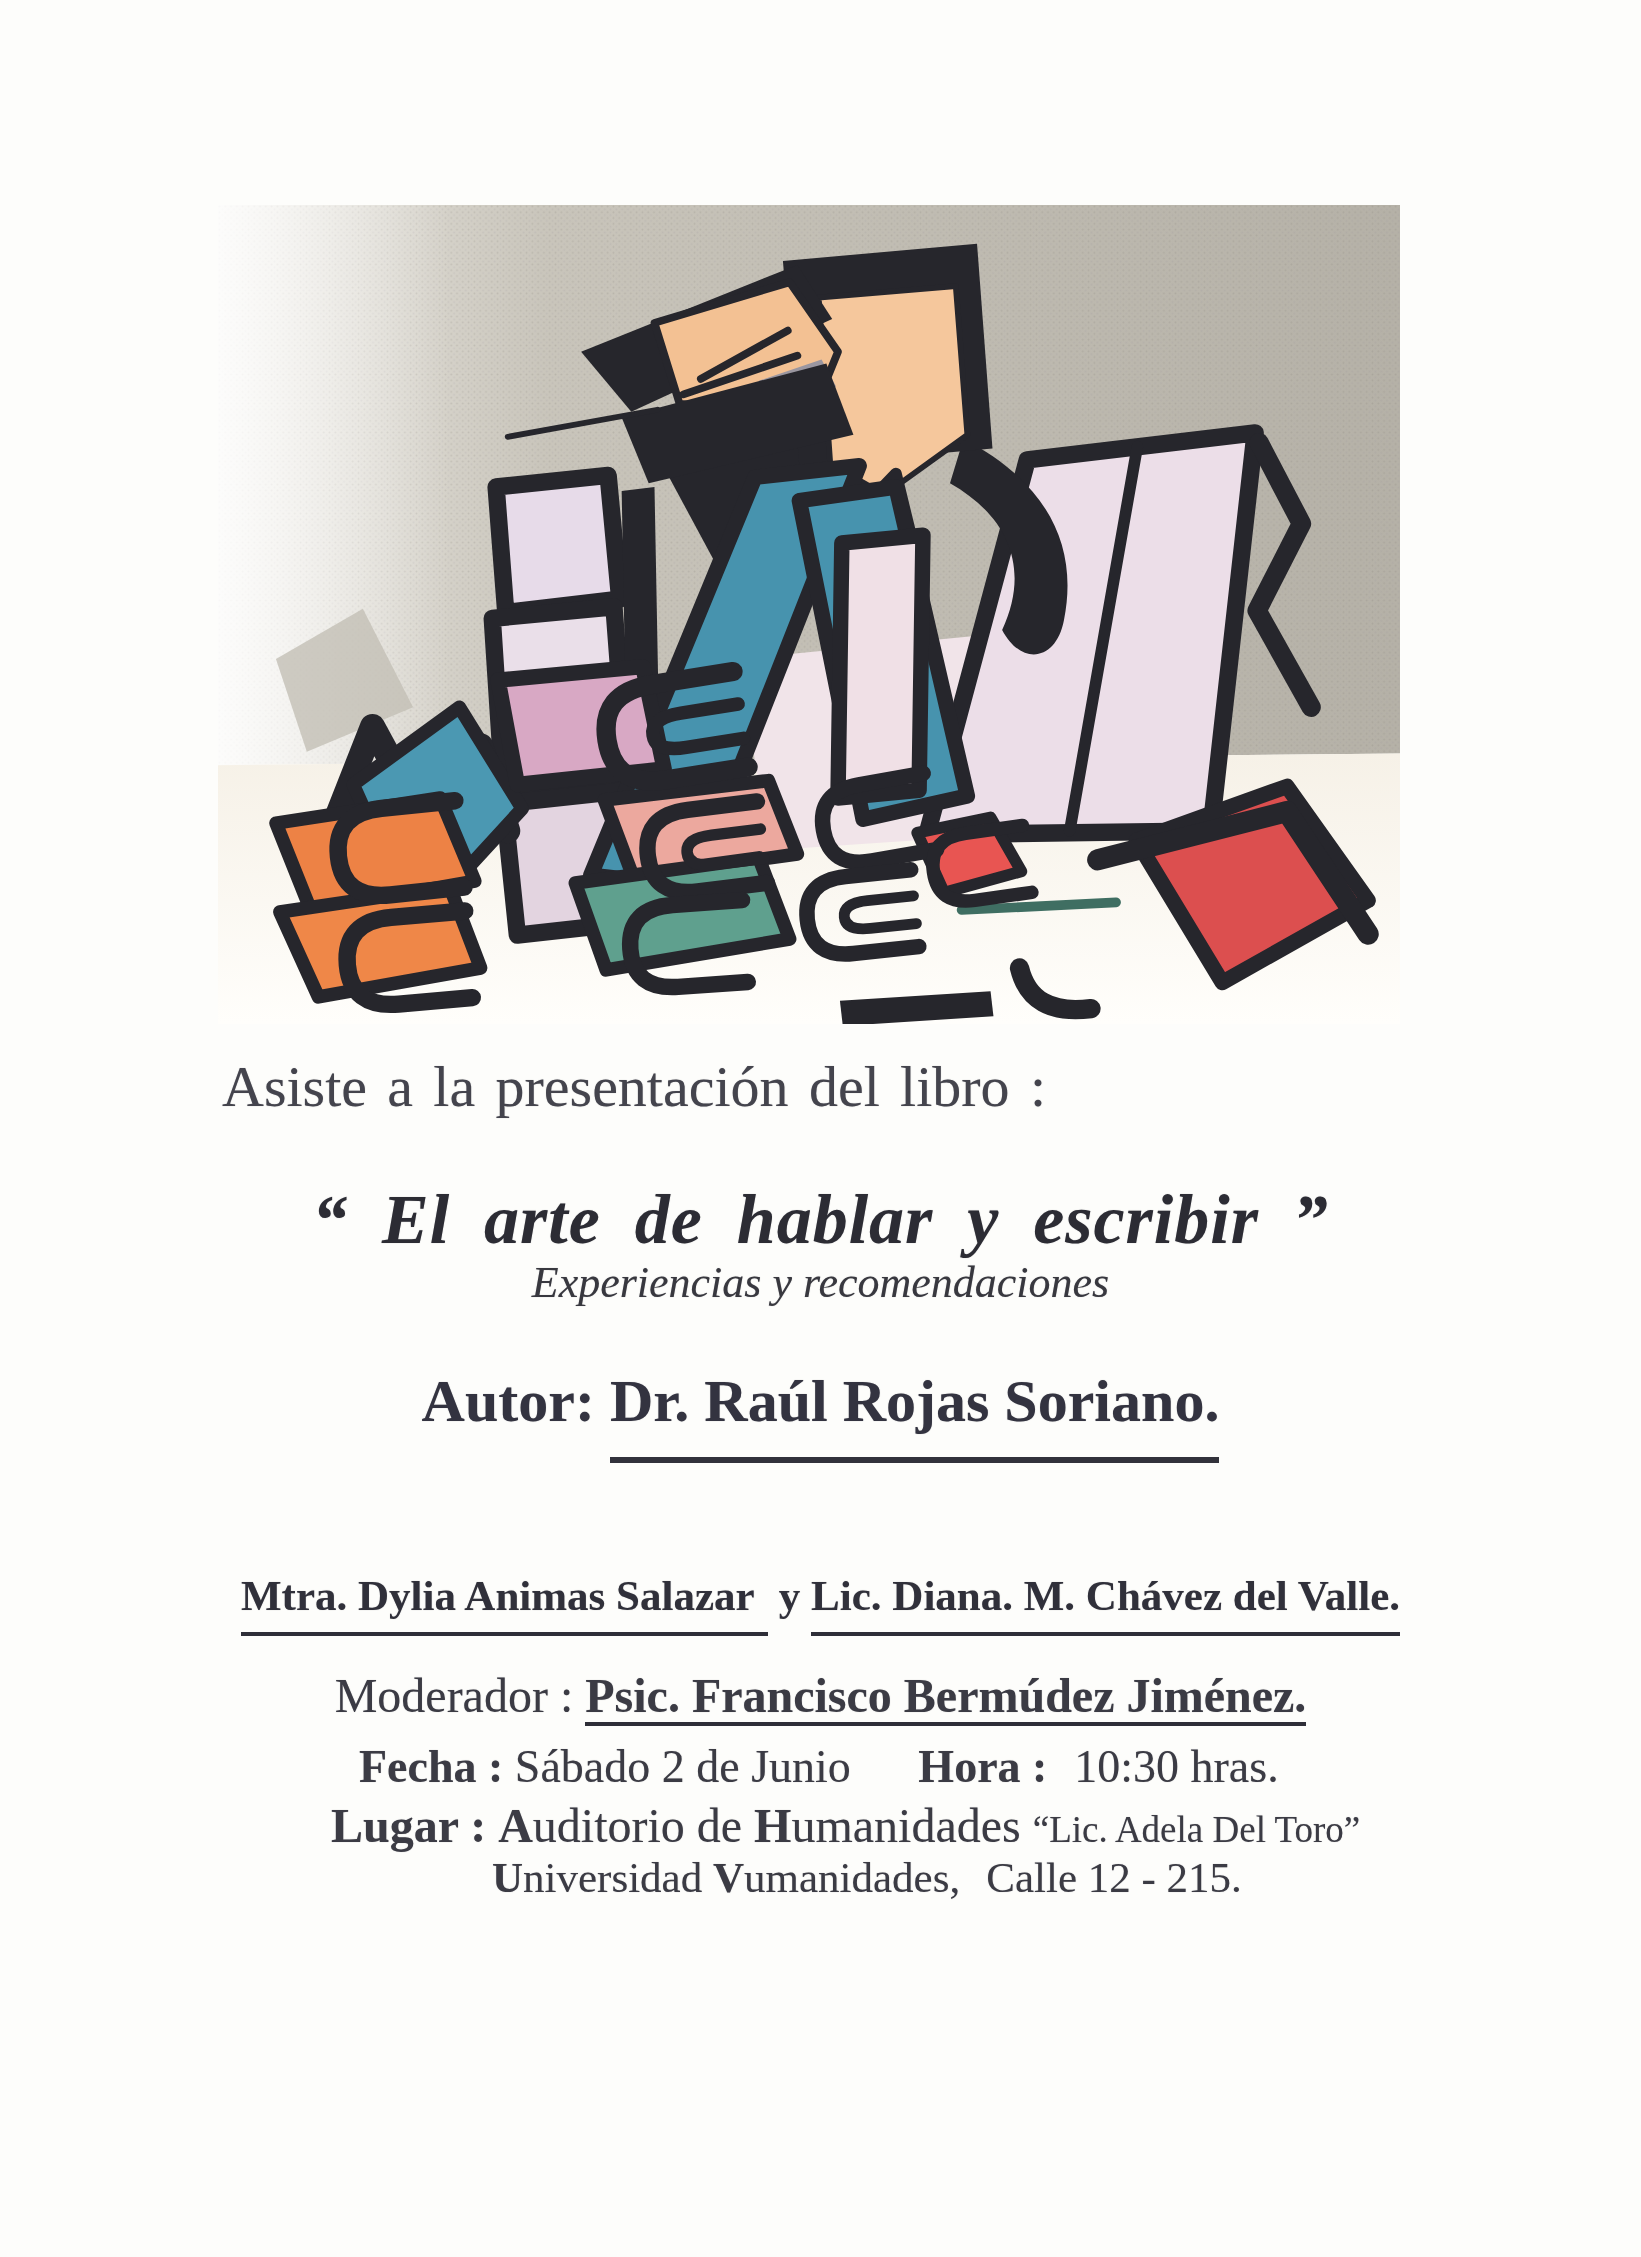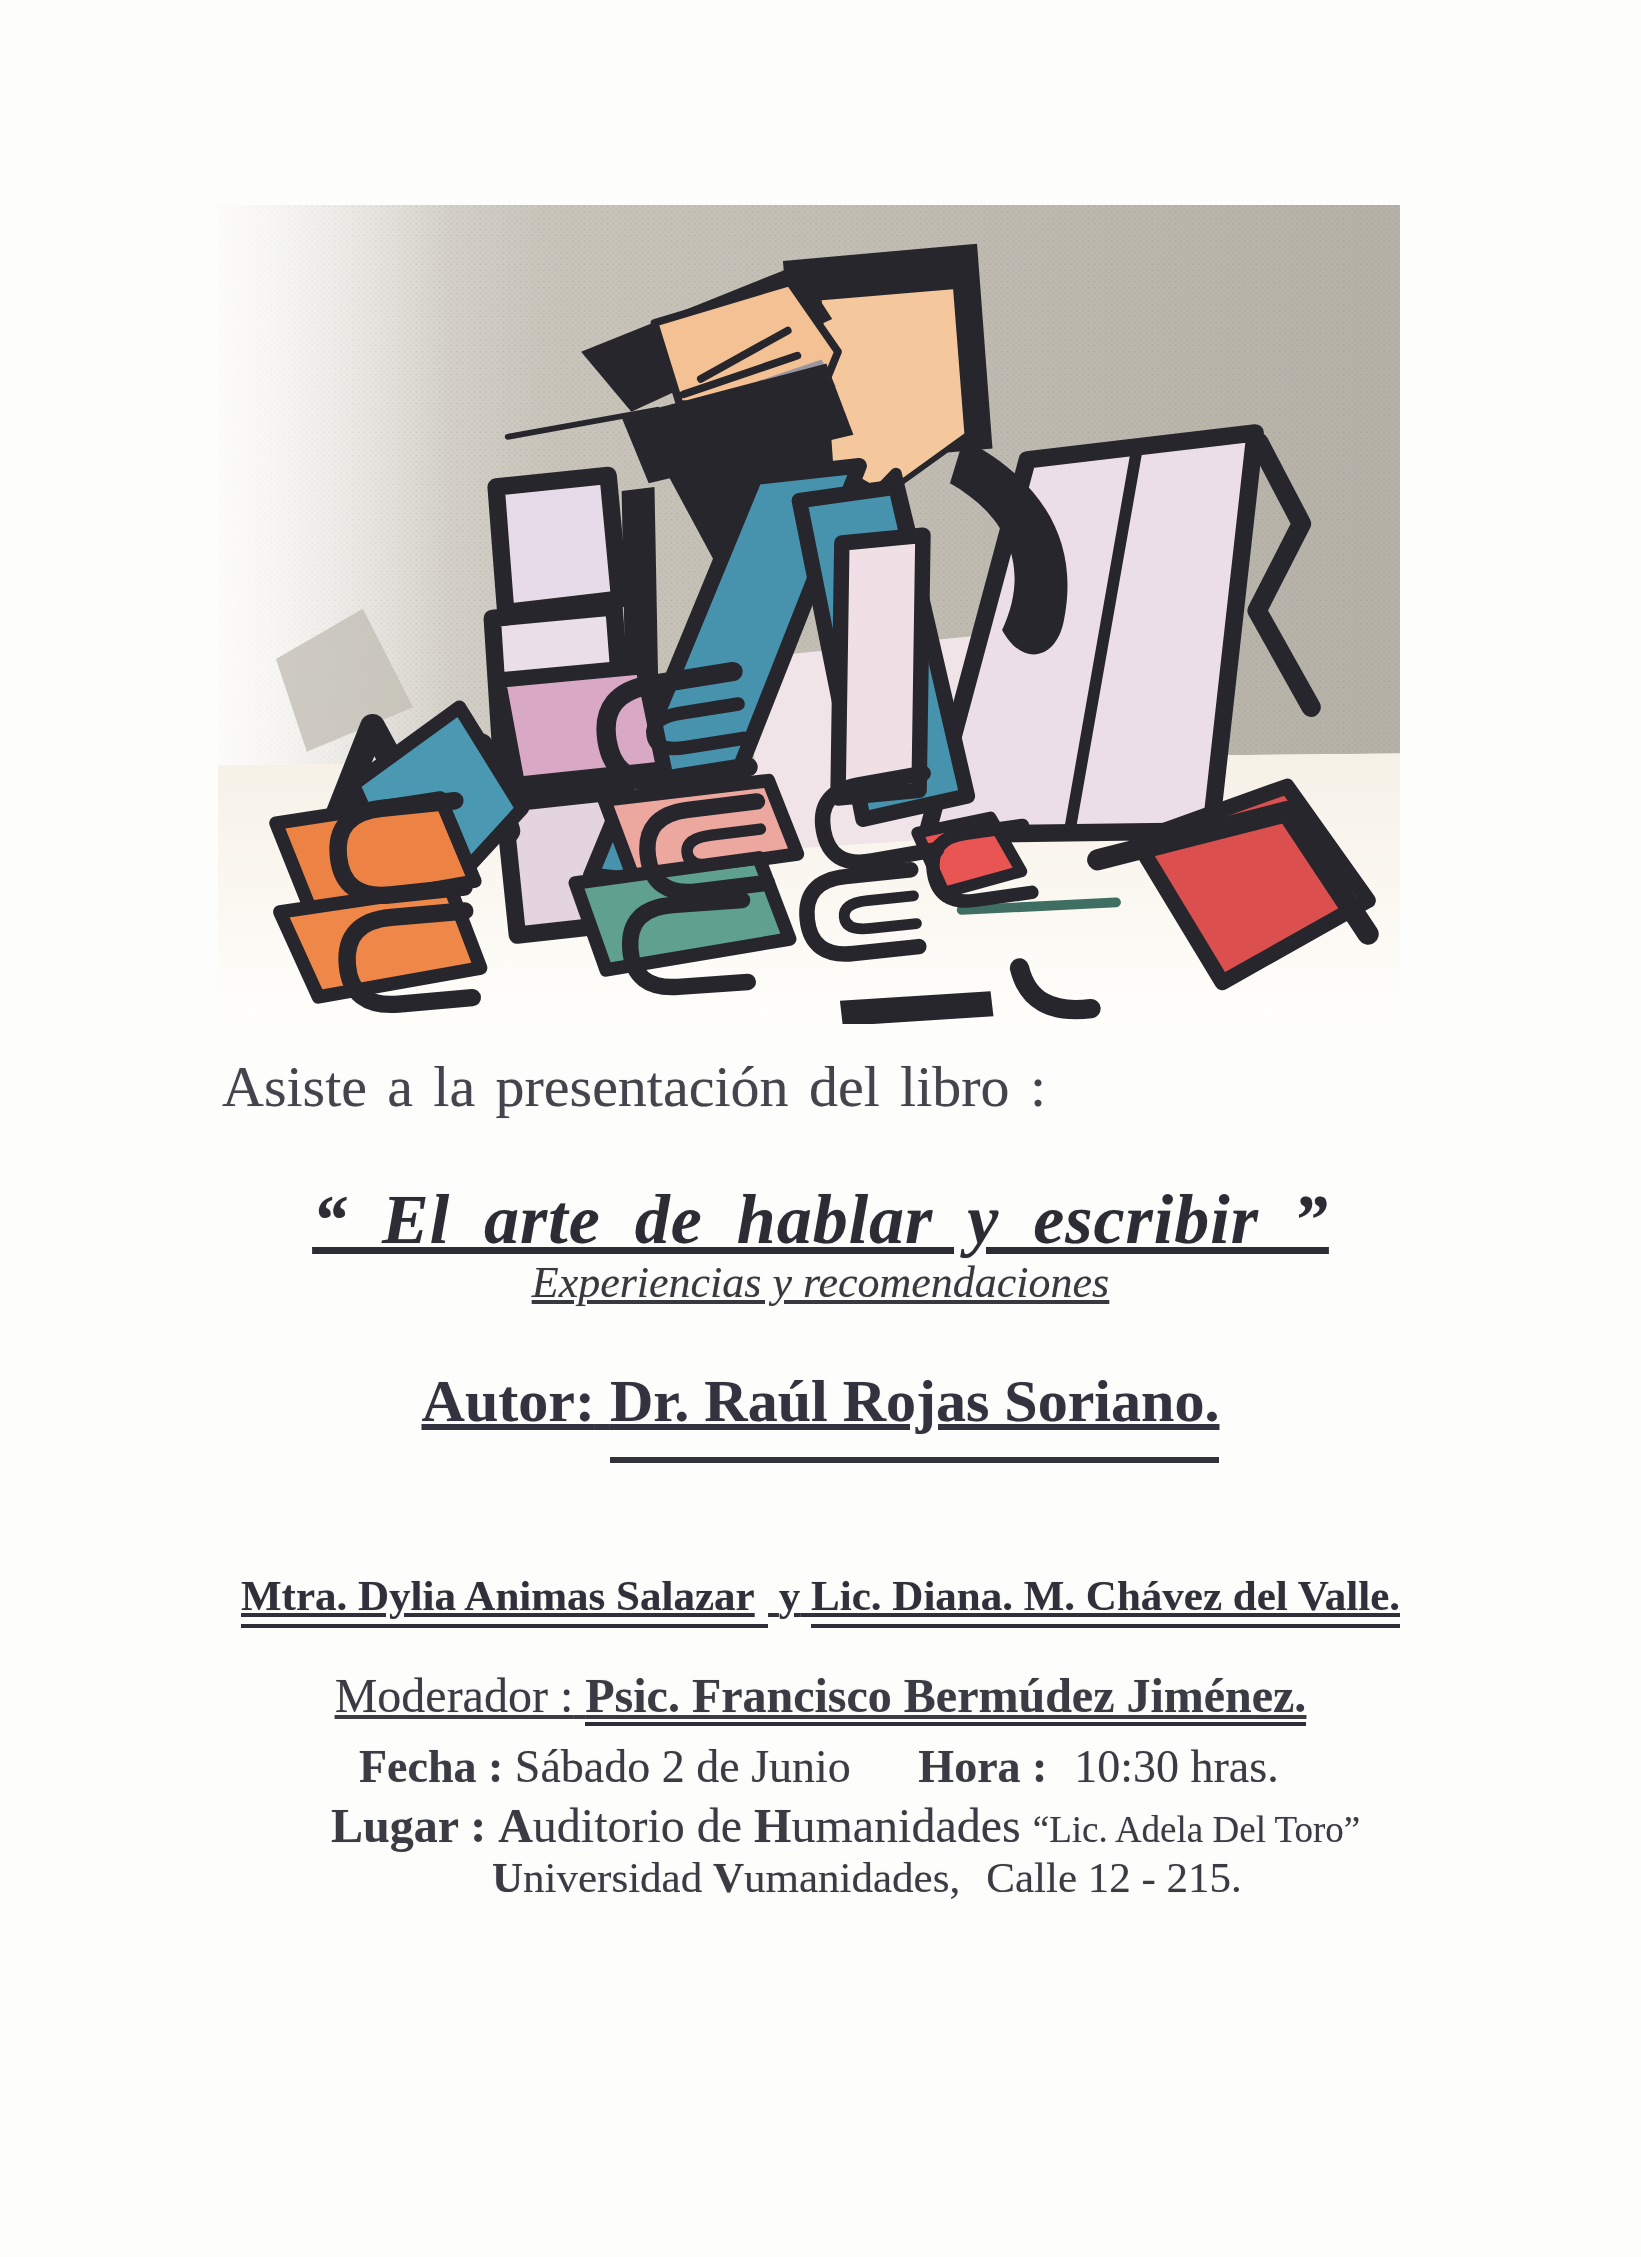--- a/index.html
+++ b/index.html
@@ -3,32 +3,32 @@
 <meta charset="utf-8">
 <style>
   html,body { margin:0; padding:0; }
   .page {
     position:relative; width:1641px; height:2257px;
     background:#fdfdfb; overflow:hidden;
     font-family:"Liberation Serif", serif;
     color:#3b3b44;
   }
   .ln { position:absolute; white-space:nowrap; line-height:1; text-shadow:0 0 1px rgba(45,45,55,.35); }
-  .ctr { left:0; right:0; text-align:center;text-decoration:underline; }
+  .ctr { left:0; right:0; text-align:center; }
   .b { font-weight:bold; }
 
   .invite        { left:222px; top:1058px; font-size:58px; word-spacing:5.8px; color:#44444d; }
   .title         { top:1185px; font-size:70px; font-weight:bold; font-style:italic;
                    color:#2c2c34; word-spacing:15.4px; letter-spacing:1px; }
   .subtitle      { top:1261px; font-size:44px; font-style:italic; color:#38383f; }
   .author        { top:1371px; font-size:60px; color:#333340; }
   .author .u     { border-bottom:6.8px solid #32323b; padding-bottom:23px; }
   .presenters-h  { top:1488px; font-size:50px; color:#3e3e47; }
   .presenters    { top:1574px; font-size:43px; font-weight:bold; color:#30303a; }
-  .presenters .u { border-bottom:4.8px solid #2e2e38; padding-bottom:5px; }
+  .presenters .u { border-bottom:4.8px solid #2e2e38; padding-bottom:13px; }
   .p1 { padding-right:13.5px; }
   .moderator     { top:1672px; font-size:48px; }
   .moderator .u  { border-bottom:4.8px solid #2e2e38; padding-bottom:0; }
   .schedule      { left:359px; top:1744px; font-size:46px; }
   .venue         { left:331px; top:1802px; font-size:48px; }
   .venue .q      { font-size:37px; }
   .venue2        { left:492px; top:1856px; font-size:43px; }
   .gap-lg { display:inline-block; width:56px; }
   .gap-sm { display:inline-block; width:15.4px; }
   .illustration { position:absolute; left:218px; top:205px; width:1182px; height:819px; }

